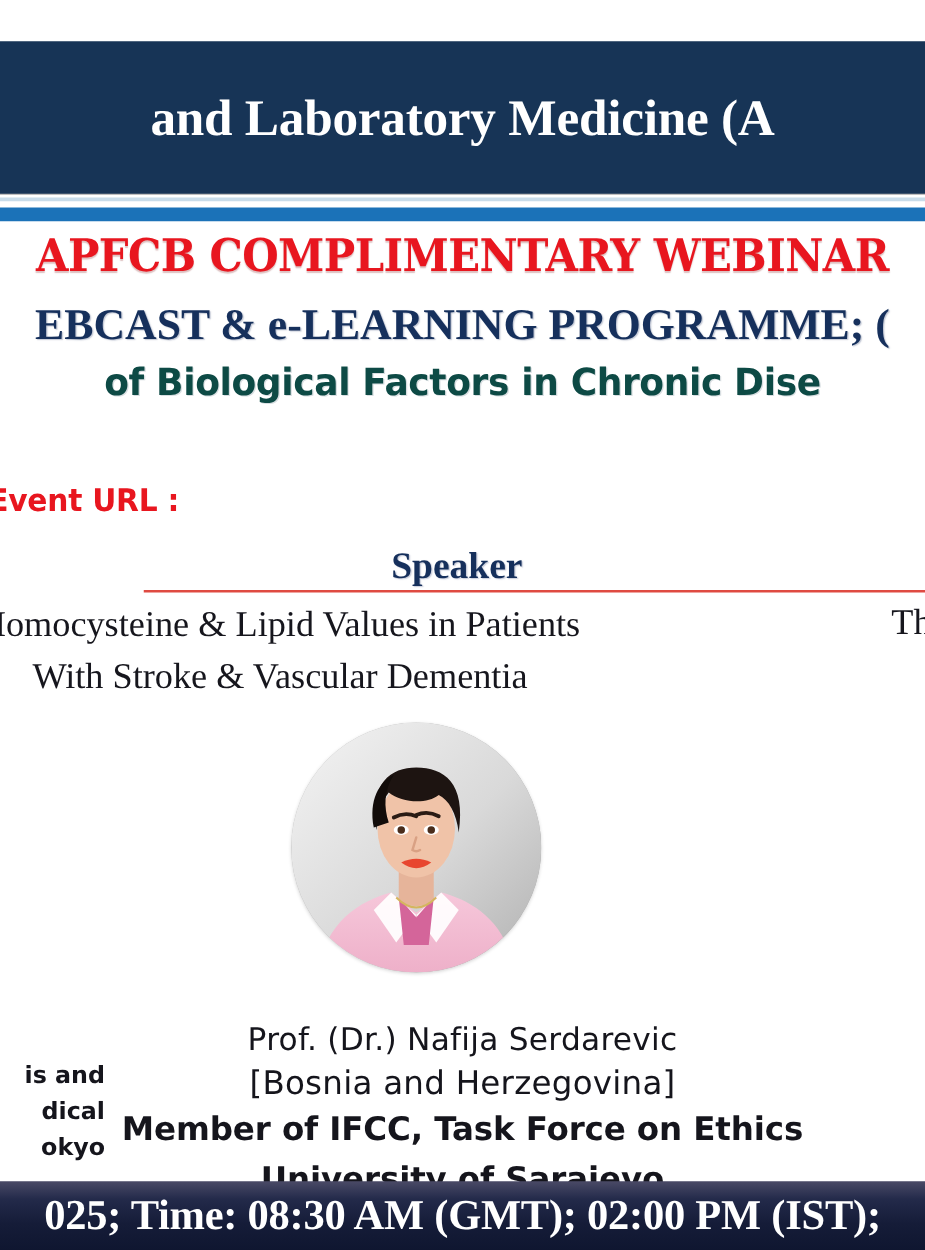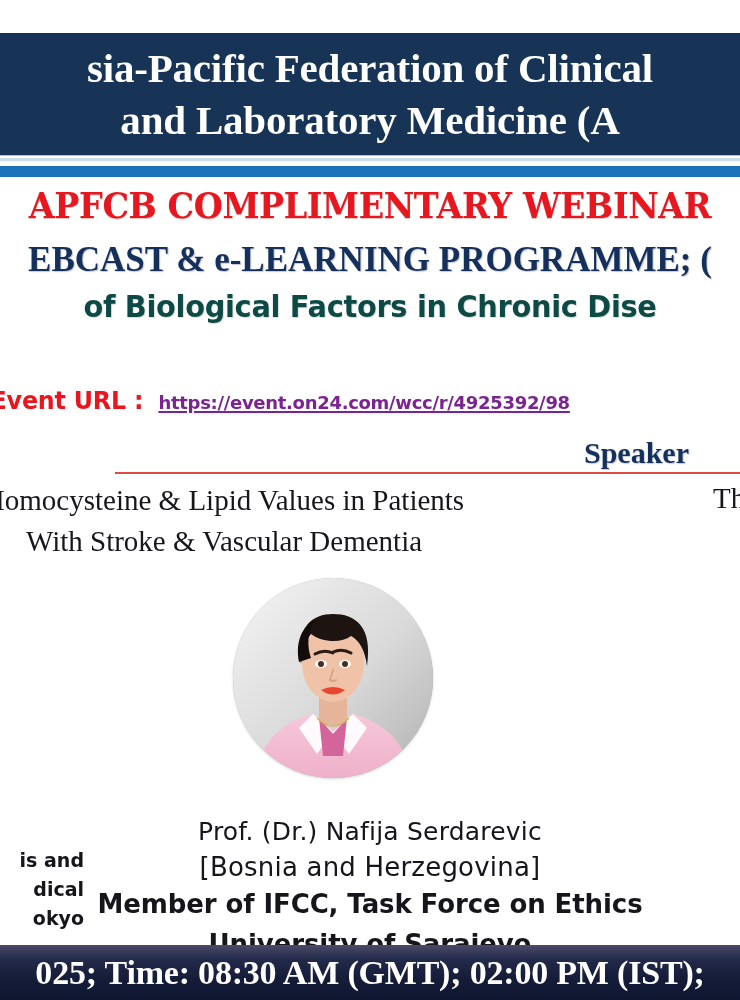--- a/index.html
+++ b/index.html
@@ -147,26 +147,26 @@
     letter-spacing: -0.3px;
     cursor: pointer;
   }
 
   
   .speaker-heading {
     position: absolute;
     top: 436px;
     left: 0;
     right: 17px;
-    text-align: center;
     color: #16305c;
     font-family: "Liberation Serif", serif;
     font-weight: bold;
     font-size: 30px;
     text-shadow: 1px 1px 1px rgba(130,140,170,0.45);
+    padding-left: 38px;
   }
   .speaker-heading .inner {
     position: relative;
     left: 275px;
   }
   .red-rule {
     position: absolute;
     left: 115px;
     right: 0;
     top: 472px;
@@ -280,36 +280,34 @@
     white-space: nowrap;
     letter-spacing: -0.2px;
   }
 </style>
 </head>
 <body>
 
 <div class="poster">
 
   <div class="org-banner">
-    <div class="org-banner-line">sia-Pacific Federation of Clinical</div>
     <div class="org-banner-line">and Laboratory Medicine (A</div>
   </div>
 
   <div class="blue-strip-hairline"></div>
   <div class="blue-strip"></div>
 
   <div class="webinar-title">APFCB COMPLIMENTARY WEBINAR</div>
 
   <div class="webcast-line">EBCAST &amp; e-LEARNING PROGRAMME; (</div>
 
   <div class="topic-line">of Biological Factors in Chronic Dise</div>
 
   <div class="url-row">
     <span class="url-label">Here; Event URL :</span>
-    <a class="url-link" href="#">https://event.on24.com/wcc/r/4925392/98</a>
   </div>
 
   <div class="speaker-heading">
     <span class="inner">Speaker</span>
   </div>
   <div class="red-rule"></div>
 
   <div class="talk-title">
     <div>Homocysteine &amp; Lipid Values in Patients</div>
     <div>With Stroke &amp; Vascular Dementia</div>

